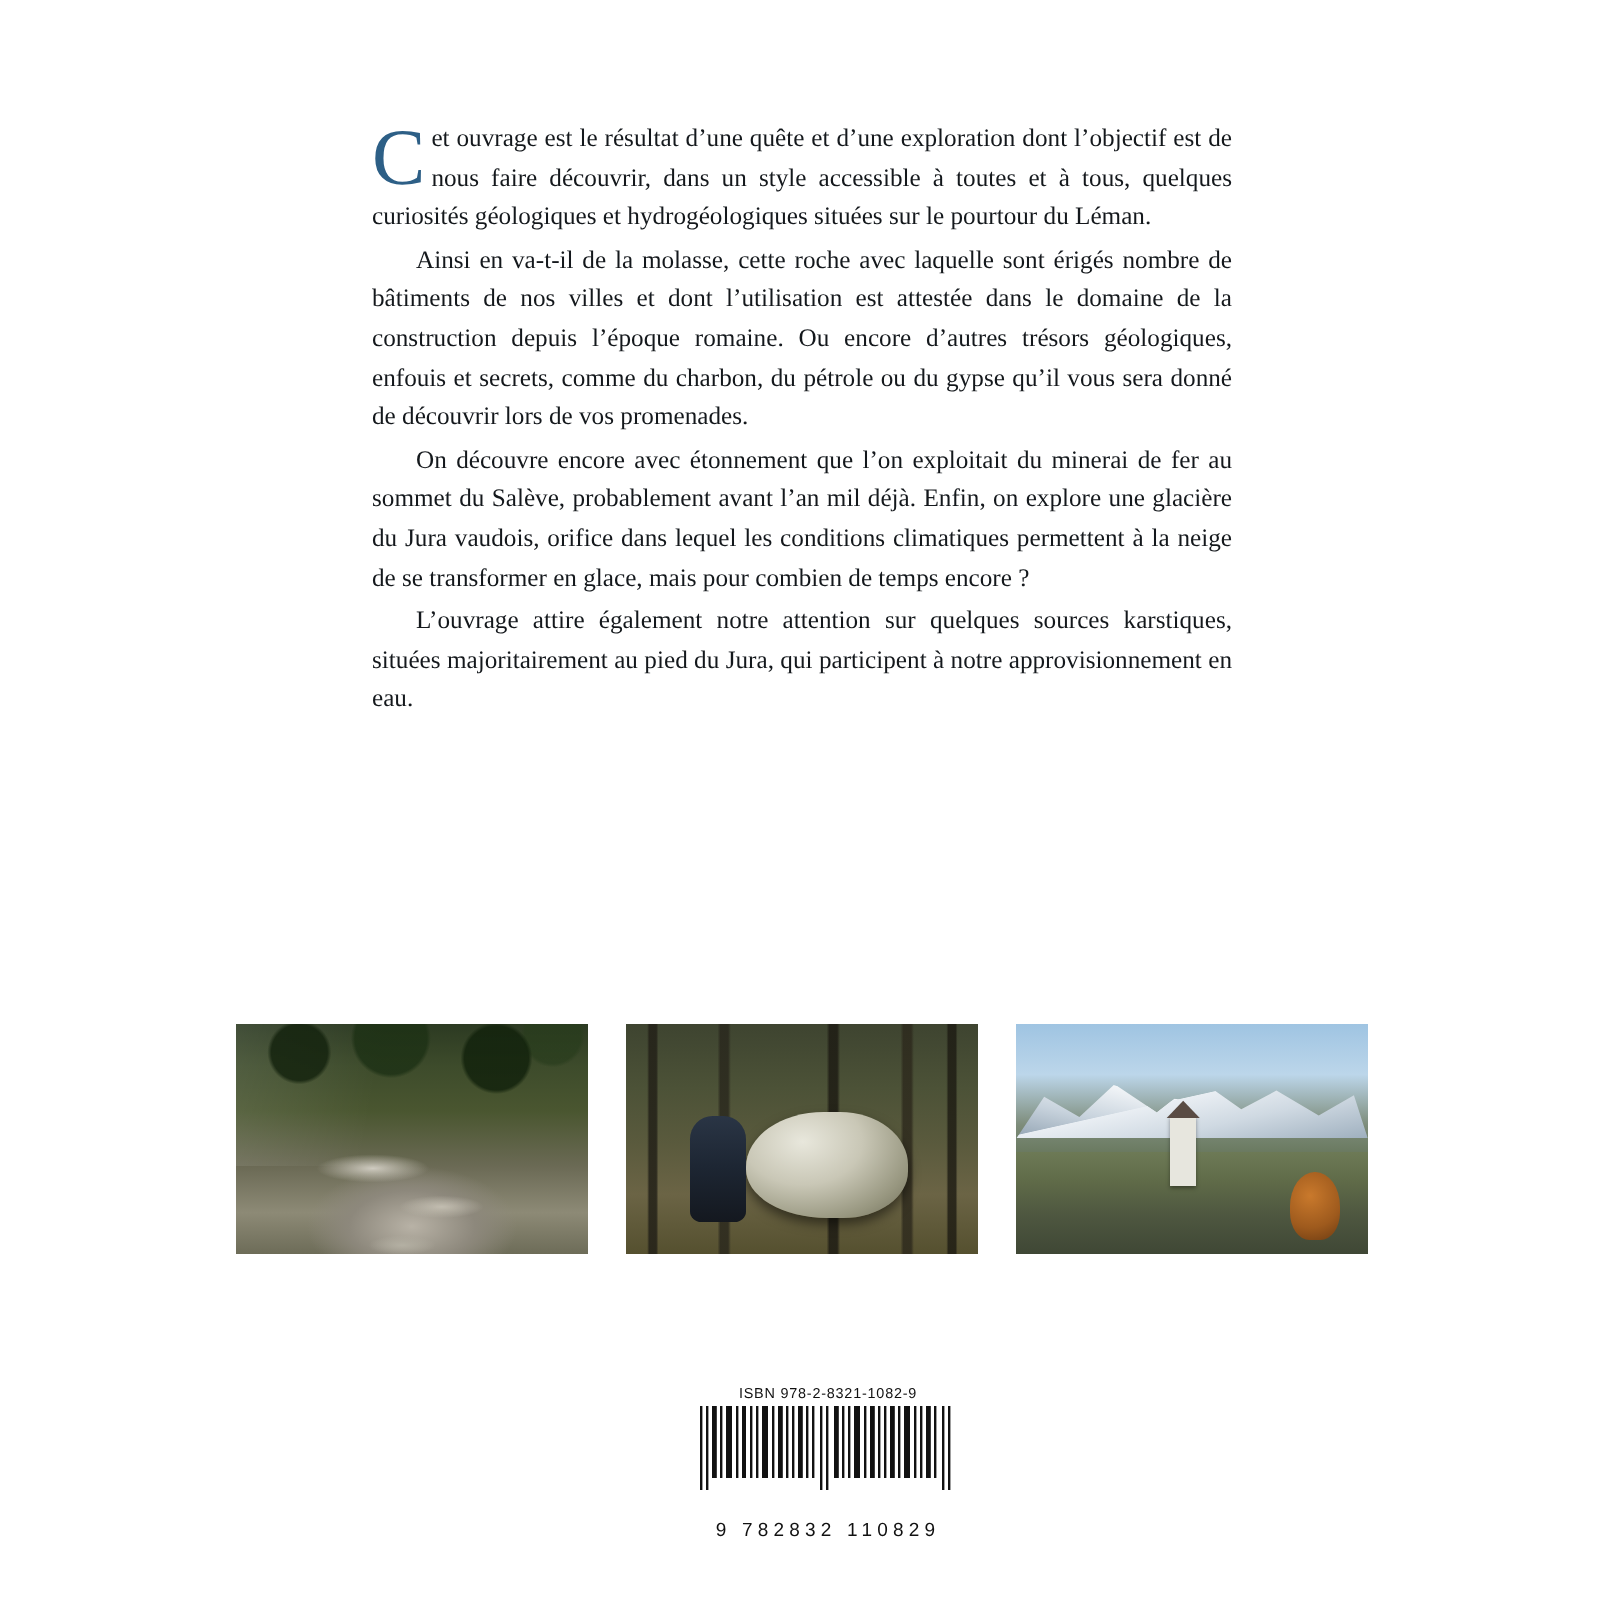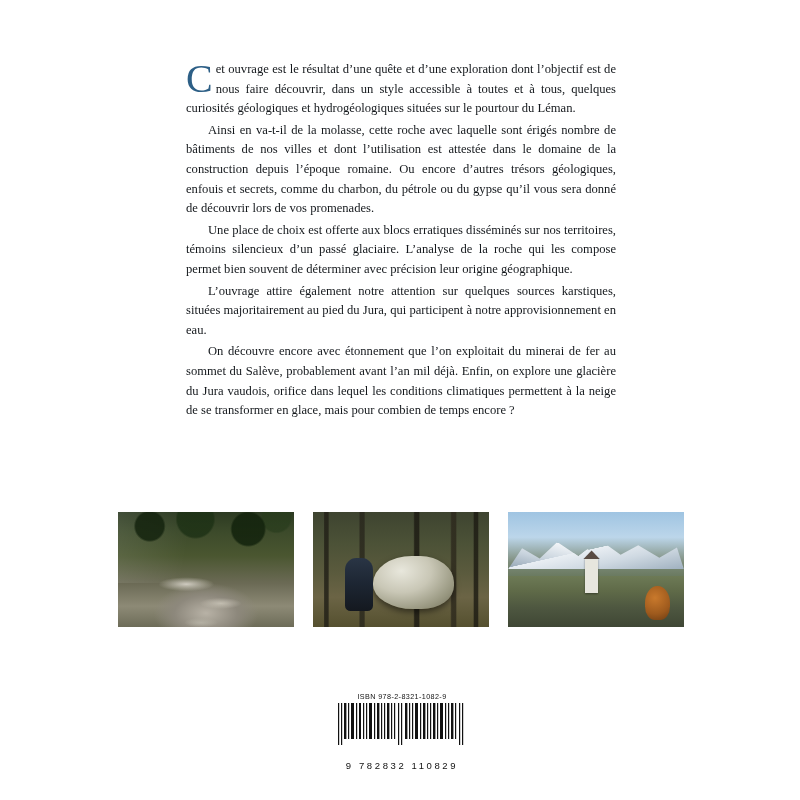--- a/index.html
+++ b/index.html
@@ -180,21 +180,21 @@
     bottom: 6%;
     width: 14%;
     height: 30%;
     border-radius: 50% 50% 40% 40%;
     background: radial-gradient(circle at 40% 35%, #c9792c 0%, #9e5a1d 60%, #6d3c12 100%);
   }
 
   
   .isbn-area {
     position: absolute;
-    left: 332px;
+    left: 344px;
     top: 692px;
     width: 140px;
     text-align: center;
   }
   .isbn-text {
     font-family: "Liberation Sans", sans-serif;
     font-size: 7.2px;
     letter-spacing: 0.4px;
     color: #111;
     margin-bottom: 2px;
@@ -213,23 +213,22 @@
   }
 </style>
 </head>
 <body>
 
 <div class="page">
 
   <div class="text-block">
     <p class="para first"><span class="dropcap">C</span><span>et ouvrage est le résultat d’une quête et d’une exploration dont l’objectif est de nous faire découvrir, dans un style accessible à toutes et à tous, quelques curiosités géologiques et hydrogéologiques situées sur le pourtour du Léman.</span></p>
     <p class="para">Ainsi en va-t-il de la molasse, cette roche avec laquelle sont érigés nombre de bâtiments de nos villes et dont l’utilisation est attestée dans le domaine de la construction depuis l’époque romaine. Ou encore d’autres trésors géologiques, enfouis et secrets, comme du charbon, du pétrole ou du gypse qu’il vous sera donné de découvrir lors de vos promenades.</p>
-    <p class="para">Une place de choix est offerte aux blocs erratiques disséminés sur nos territoires, témoins silencieux d’un passé glaciaire. L’analyse de la roche qui les compose permet bien souvent de déterminer avec précision leur origine géographique.</p>
+    <p class="para">On découvre encore avec étonnement que l’on exploitait du minerai de fer au sommet du Salève, probablement avant l’an mil déjà. Enfin, on explore une glacière du Jura vaudois, orifice dans lequel les conditions climatiques permettent à la neige de se transformer en glace, mais pour combien de temps encore ?</p>
     <p class="para">L’ouvrage attire également notre attention sur quelques sources karstiques, situées majoritairement au pied du Jura, qui participent à notre approvisionnement en eau.</p>
-    <p class="para">On découvre encore avec étonnement que l’on exploitait du minerai de fer au sommet du Salève, probablement avant l’an mil déjà. Enfin, on explore une glacière du Jura vaudois, orifice dans lequel les conditions climatiques permettent à la neige de se transformer en glace, mais pour combien de temps encore ?</p>
   </div>
 
   <div class="photos">
     <div class="photo ph1"></div>
     <div class="photo ph2">
       <div class="trunks"></div>
       <div class="boulder"></div>
       <div class="person"></div>
     </div>
     <div class="photo ph3">

